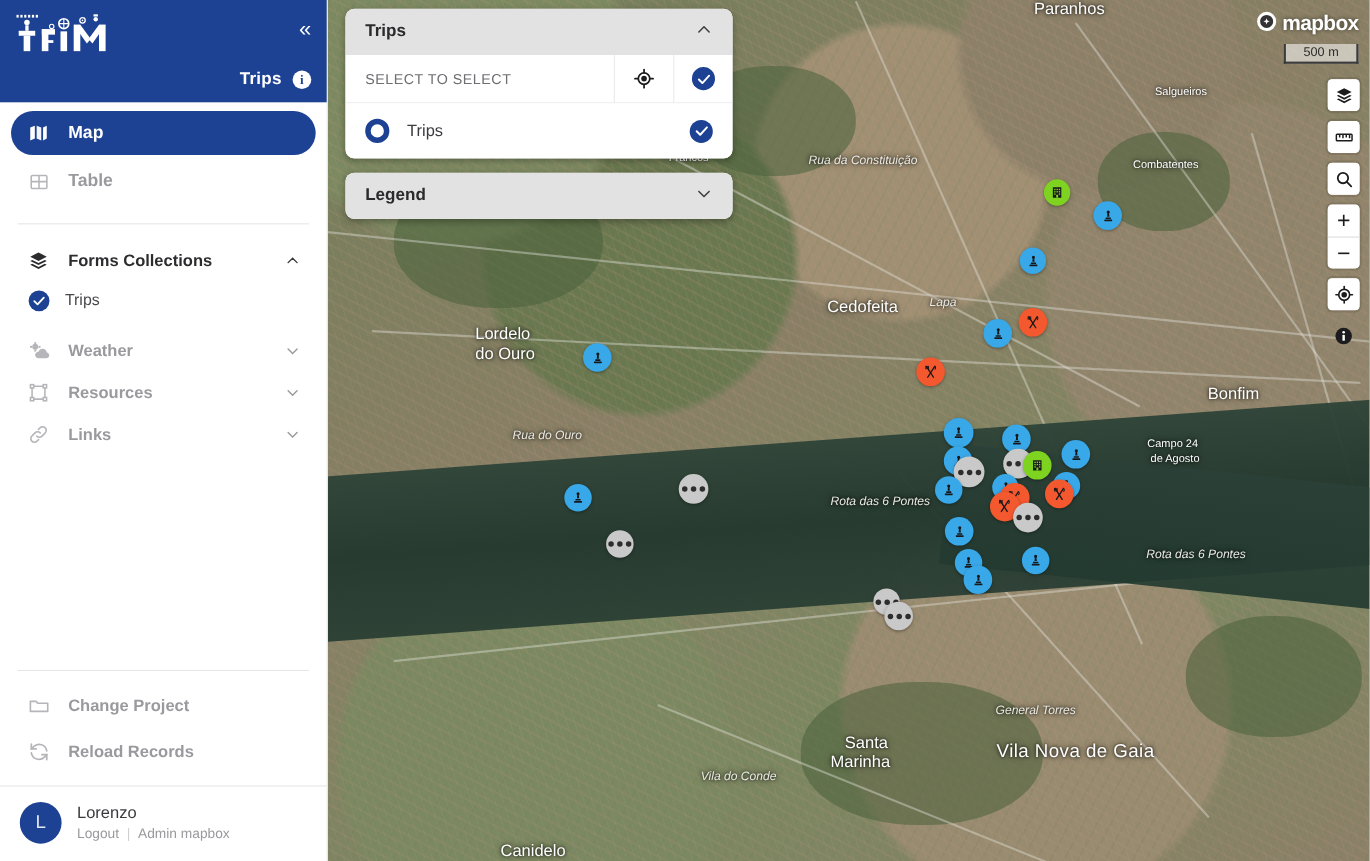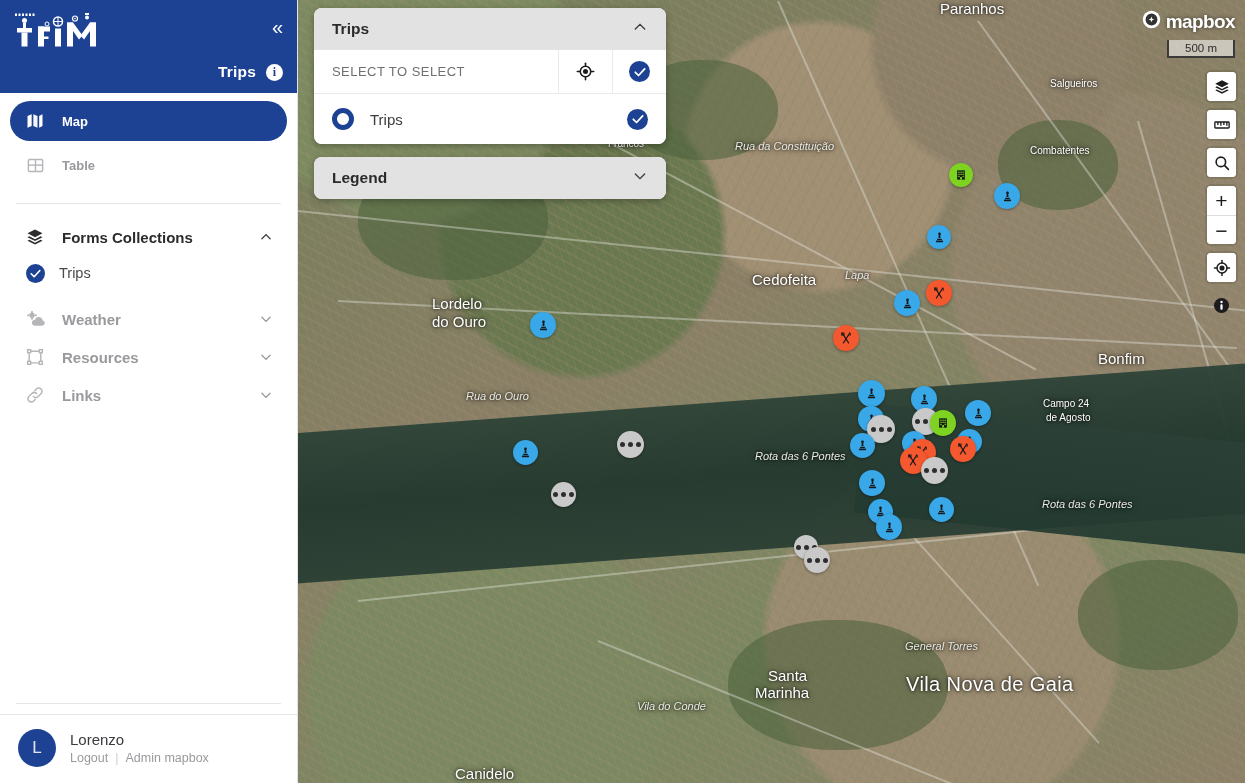--- a/index.html
+++ b/index.html
@@ -41,21 +41,21 @@
     background: #fff; color: #1e4293;
     font-size: 12px; font-weight: bold; font-family: "Liberation Serif", serif;
     display: flex; align-items: center; justify-content: center;
     cursor: pointer;
   }
 
   .sb-nav { padding: 8px 10px 0 10px; flex: 0 0 auto; }
   .nav-item {
     display: flex; align-items: center; gap: 16px;
     height: 40px; padding: 0 14px; border-radius: 20px;
-    color: #9a9a9e; font-size: 13px; font-weight: bold; cursor: pointer;
+    color: #9a9a9e; font-size: 16px; font-weight: bold; cursor: pointer;
     margin-bottom: 4px;
   }
   .nav-item.active { background: #1e4293; color: #ffffff; }
   .nav-ico { width: 22px; height: 22px; display:flex; align-items:center; justify-content:center; flex: 0 0 22px; }
 
   .divider { height: 1px; background: #e6e6e6; margin: 14px 16px 0 16px; }
 
   .sec-wrap { padding: 14px 0 0 0; }
   .sec-head {
     display: flex; align-items: center; gap: 16px;
@@ -147,21 +147,21 @@
   .roads { position: absolute; inset: 0; }
   .road { position: absolute; background: rgba(226,226,220,.42); height: 2px; transform-origin: left center; }
   .green-patch { position: absolute; border-radius: 48%; background: rgba(72,96,58,.55); }
 
   .map-label {
     position: absolute; color: #ffffff;
     text-shadow: 0 0 3px rgba(0,0,0,.85), 0 0 6px rgba(0,0,0,.5);
     font-family: "Liberation Sans", sans-serif;
     white-space: pre; pointer-events: none; user-select: none;
   }
-  .map-label.city { font-size: 20px; letter-spacing: .4px; }
+  .map-label.city { font-size: 17px; letter-spacing: .4px; }
   .map-label.district { font-size: 15px; }
   .map-label.place { font-size: 10px; }
   .map-label.street { font-size: 11px; font-style: italic; color: #eaeae4; }
 
   
   .marker {
     position: absolute; border-radius: 50%;
     display: flex; align-items: center; justify-content: center;
     cursor: pointer;
     box-shadow: 0 1px 3px rgba(0,0,0,.35);
@@ -392,20 +392,41 @@
               <polyline points="5,9 12,16 19,9"></polyline>
             </svg>
         </span>
       </div>
     </div>
 
     <div class="sb-spacer" data-name="sidebar-spacer"></div>
 
     <div class="divider" data-name="sidebar-divider-actions" style="margin-bottom:10px"></div>
 
+    <div class="sb-actions" data-name="sidebar-actions">
+      <div class="act-item" data-name="change-project-button">
+        <span class="aico" data-name="folder-icon">
+          <svg viewBox="0 0 24 24" width="21" height="21" fill="none" stroke="#b6b6ba" stroke-width="1.7" stroke-linejoin="round">
+            <path d="M3 7.5h6l1.6 2H21v8.5H3z"></path>
+          </svg>
+        </span>
+        <span data-name="change-project-label">Change Project</span>
+      </div>
+      <div class="act-item" data-name="reload-records-button">
+        <span class="aico" data-name="refresh-icon">
+          <svg viewBox="0 0 24 24" width="21" height="21" fill="none" stroke="#b6b6ba" stroke-width="1.8" stroke-linecap="round">
+            <path d="M20 11a8 8 0 00-13.6-4.4L4 9"></path>
+              <polyline points="4,4 4,9 9,9"></polyline>
+            <path d="M4 13a8 8 0 0013.6 4.4L20 15"></path>
+              <polyline points="20,20 20,15 15,15"></polyline>
+          </svg>
+        </span>
+        <span data-name="reload-records-label">Reload Records</span>
+      </div>
+    </div>
 
     <div class="sb-user" data-name="user-footer">
       <div class="avatar" data-name="avatar">L</div>
       <div class="user-meta" data-name="user-meta">
         <div class="user-name" data-name="user-name">Lorenzo</div>
         <div class="user-links" data-name="user-links">
           <span data-name="logout-link">Logout</span>
           <span class="sep" data-name="user-links-separator">|</span>
           <span data-name="admin-panel-link">Admin mapbox</span>
         </div>

